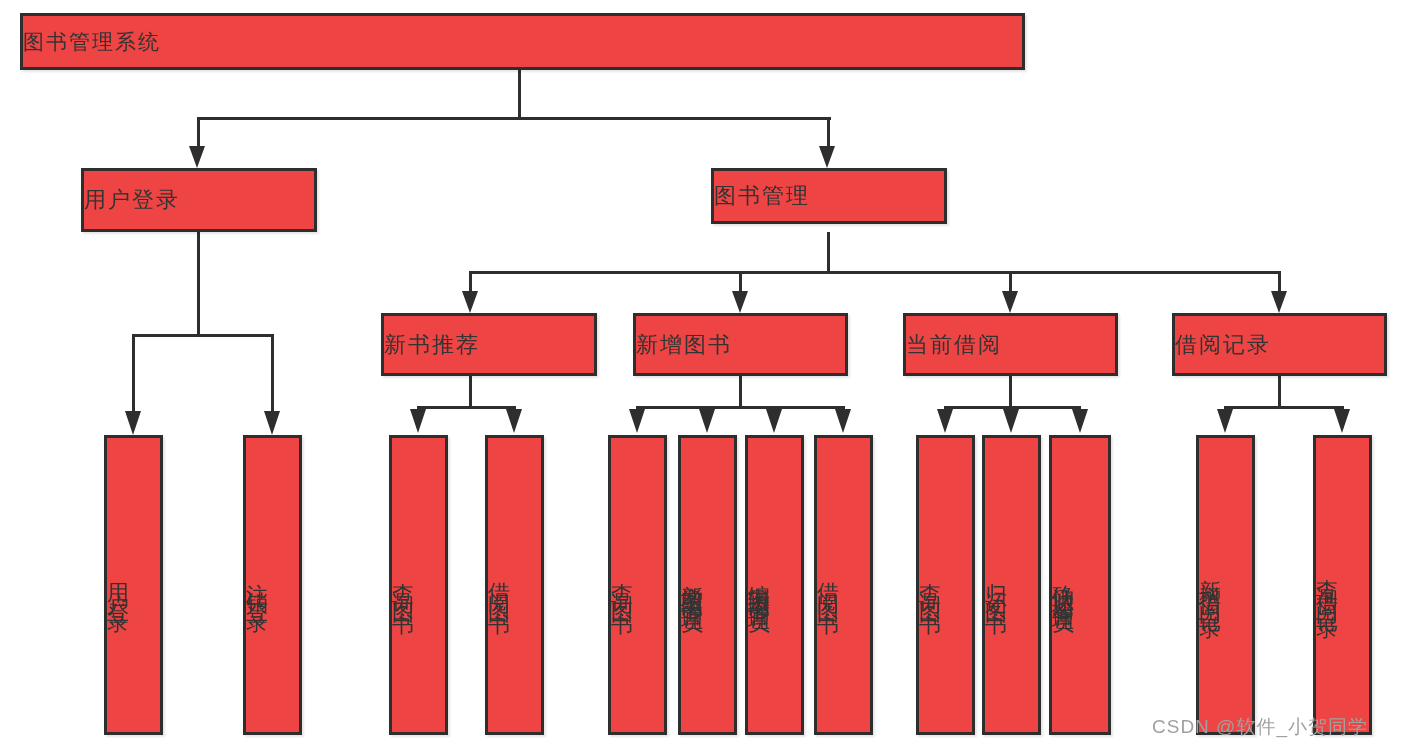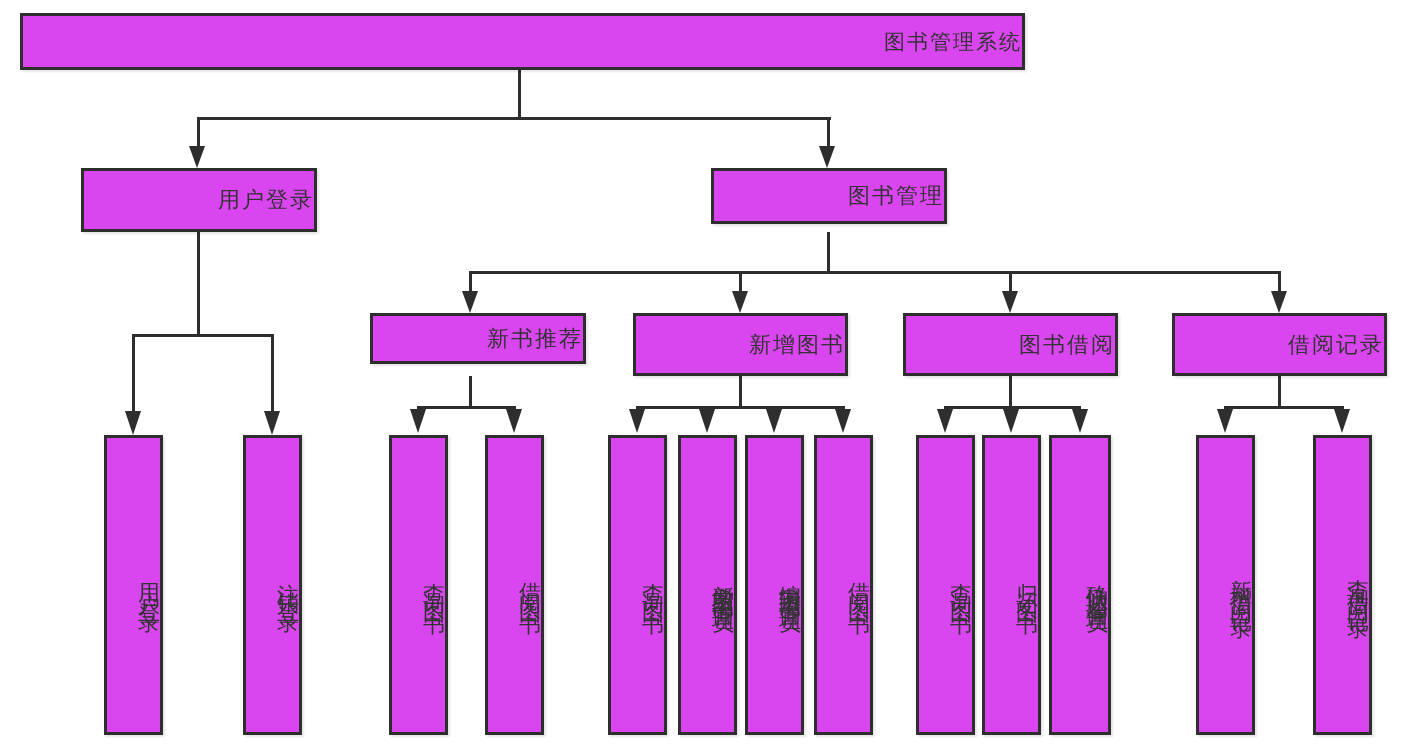--- a/index.html
+++ b/index.html
@@ -1,22 +1,22 @@
 <!DOCTYPE html>
 <html><head>
 <meta charset="utf-8">
 <style>
   html,body{margin:0;padding:0;background:#ffffff;}
   .canvas{
     position:relative;width:1405px;height:747px;background:#ffffff;
     font-family:"Liberation Sans","DejaVu Sans",sans-serif;color:#333333;overflow:hidden;
   }
   .box{
-    position:absolute;box-sizing:border-box;border:3px solid #2e2e2e;background:#d946ef;
-    display:flex;align-items:center;justify-content:flex-end;
+    position:absolute;box-sizing:border-box;border:3px solid #2e2e2e;background:#ef4444;
+    display:flex;align-items:center;justify-content:flex-start;
     font-size:22px;letter-spacing:2px;z-index:2;
     box-shadow:2px 2px 2px rgba(0,0,0,0.10);
   }
   .root{font-size:21px;}
   .vbox .vtext{
     writing-mode:vertical-rl;text-orientation:mixed;
     font-size:22px;line-height:1;
   }
   .ls10{letter-spacing:10px;}
   .ls8{letter-spacing:8px;}
@@ -93,28 +93,28 @@
     <span>图书管理系统</span>
   </div>
 
   <div class="box" style="left:81px;top:168px;width:236px;height:64px">
     <span>用户登录</span>
   </div>
   <div class="box" style="left:711px;top:168px;width:236px;height:56px">
     <span>图书管理</span>
   </div>
 
-  <div class="box" style="left:370px;top:313px;width:216px;height:51px">
+  <div class="box" style="left:381px;top:313px;width:216px;height:63px">
     <span>新书推荐</span>
   </div>
   <div class="box" style="left:633px;top:313px;width:215px;height:63px">
     <span>新增图书</span>
   </div>
   <div class="box" style="left:903px;top:313px;width:215px;height:63px">
-    <span>图书借阅</span>
+    <span>当前借阅</span>
   </div>
   <div class="box" style="left:1172px;top:313px;width:215px;height:63px">
     <span>借阅记录</span>
   </div>
 
   <div class="box vbox" style="left:104px;top:435px;width:59px;height:300px">
     <span class="vtext ls10">用户登录</span>
   </div>
   <div class="box vbox" style="left:243px;top:435px;width:59px;height:300px">
     <span class="vtext ls10">注销登录</span>
@@ -150,14 +150,15 @@
     <span class="vtext ls4">确认归还（管理员）</span>
   </div>
 
   <div class="box vbox" style="left:1196px;top:435px;width:59px;height:300px">
     <span class="vtext ls8">新增借阅记录</span>
   </div>
   <div class="box vbox" style="left:1313px;top:435px;width:59px;height:300px">
     <span class="vtext ls8">查询借阅记录</span>
   </div>
 
+  <div class="watermark">CSDN @软件_小贺同学</div>
 
 </div>
 
 </body></html>

